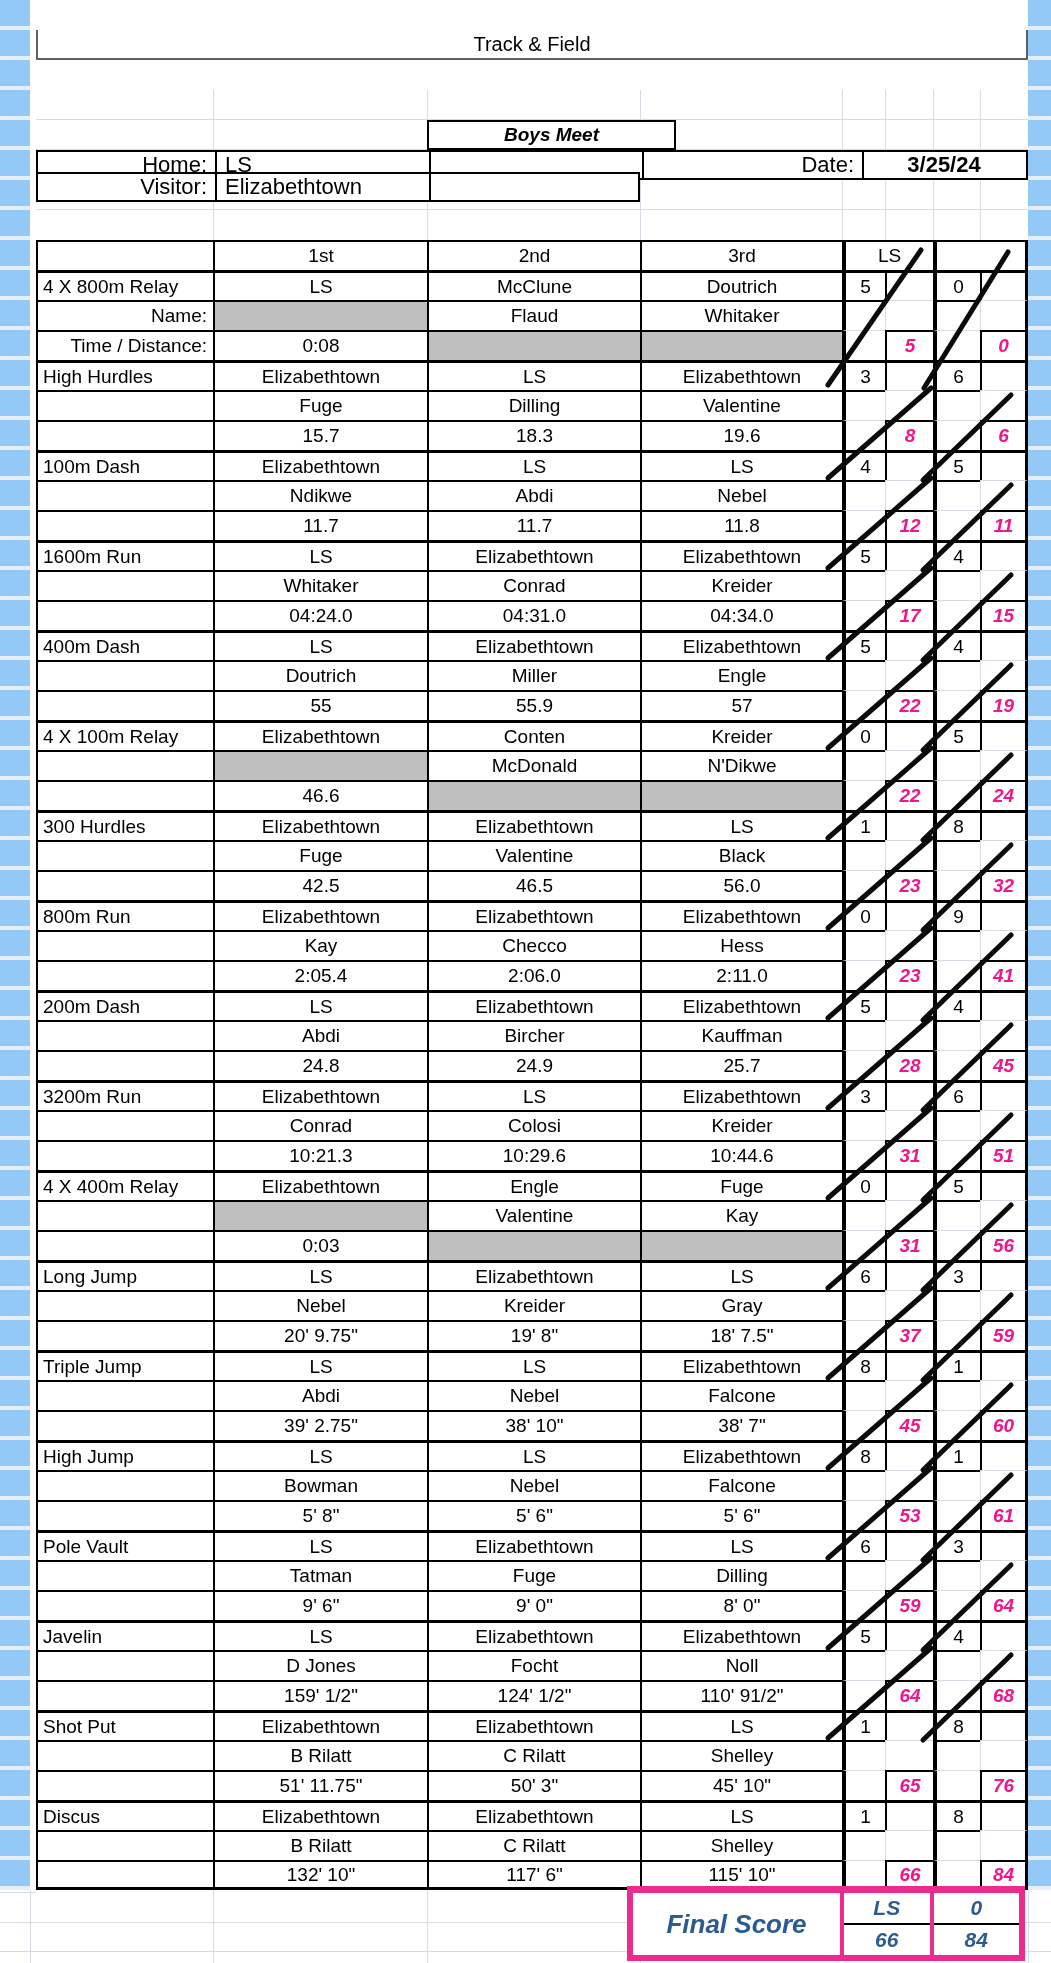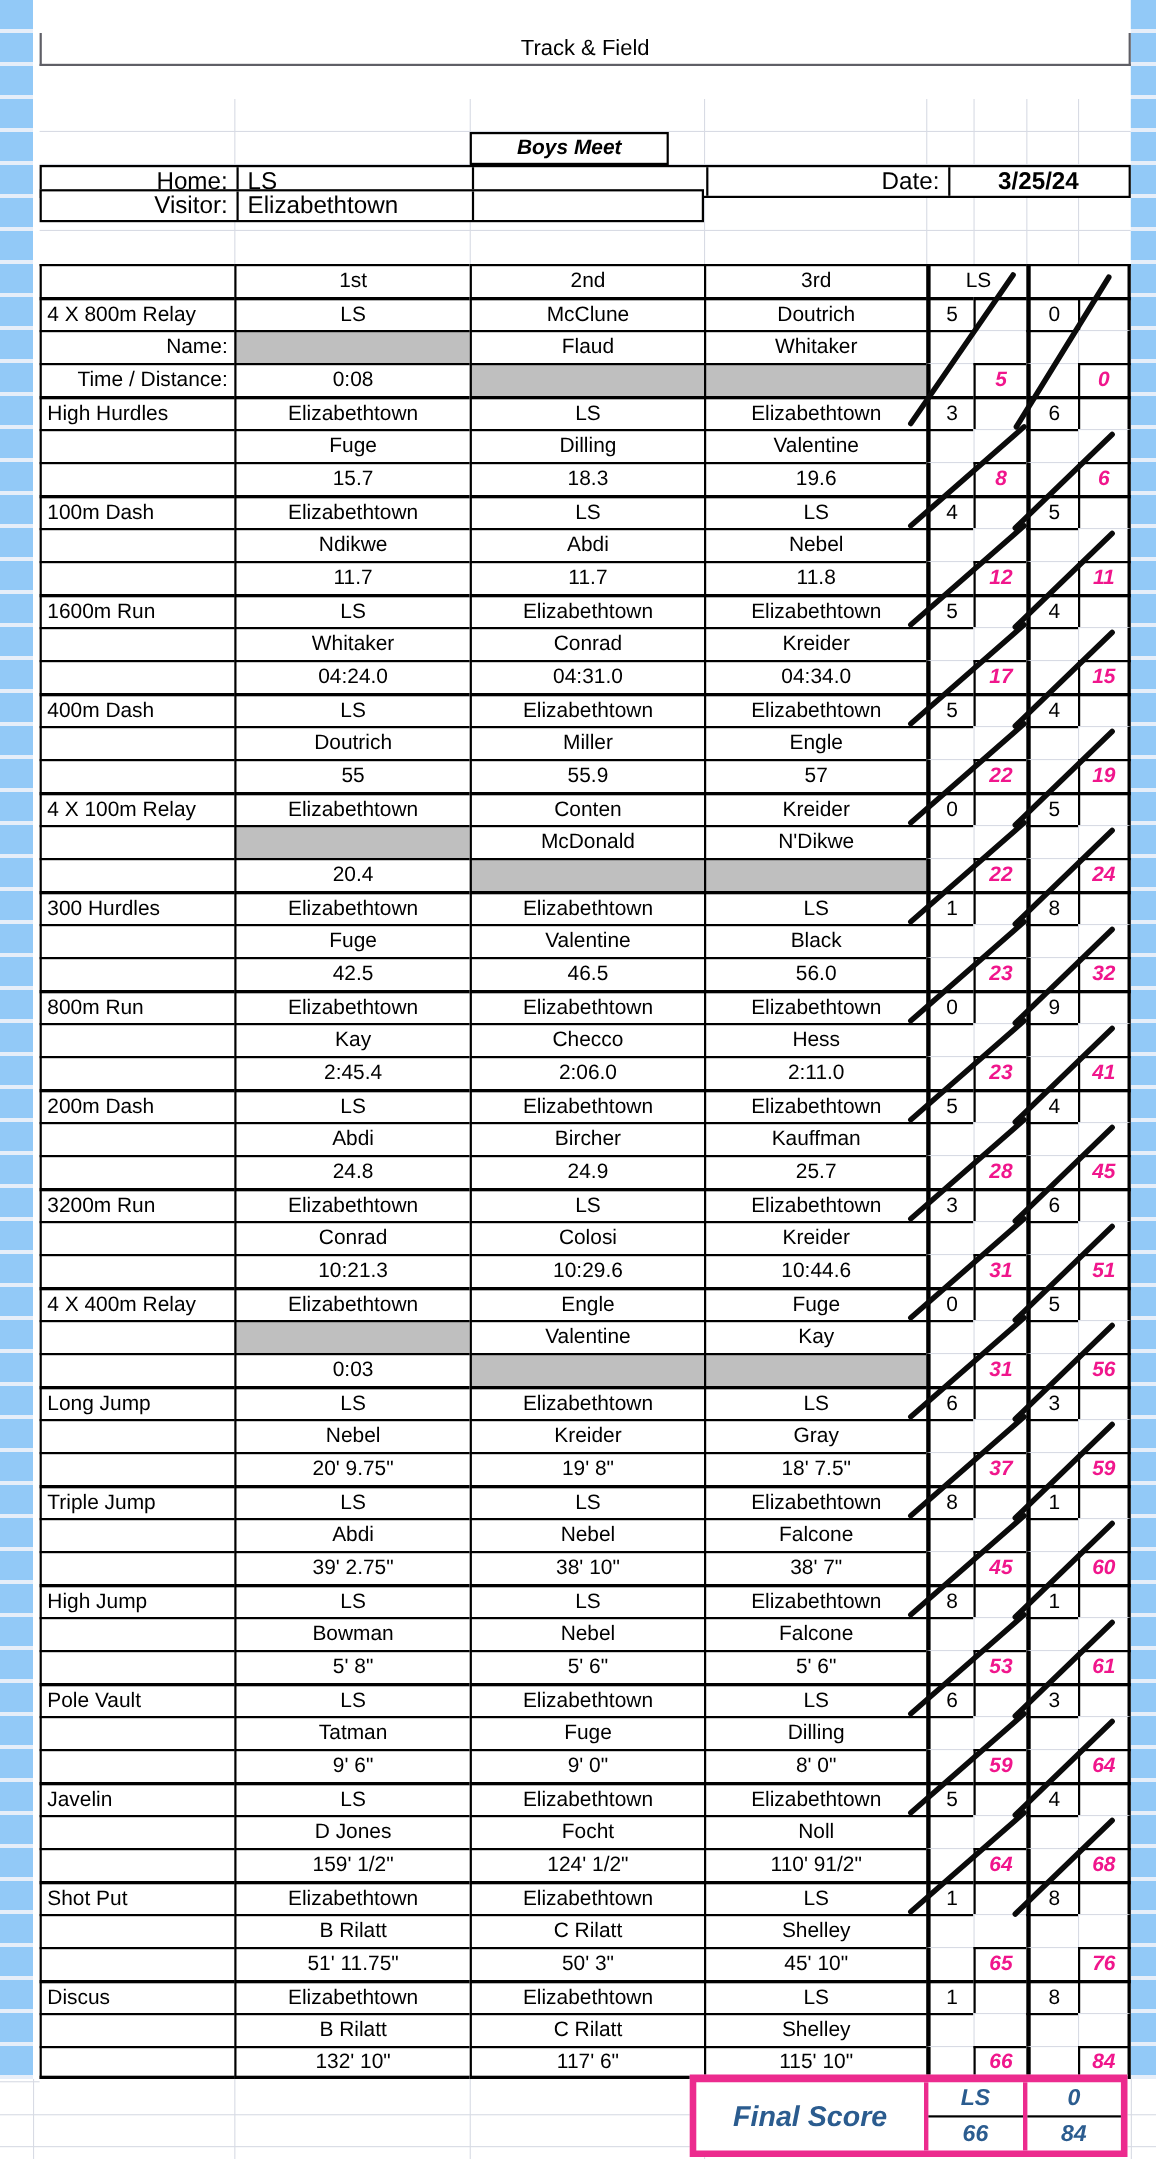--- a/index.html
+++ b/index.html
@@ -12,21 +12,21 @@
   
   .vline{position:absolute;width:1px;background:#D8DBE4;z-index:0;}
   .hline{position:absolute;height:1px;background:#D8DBE4;z-index:0;}
   
   .trow{position:absolute;left:36px;width:992px;height:30px;box-sizing:border-box;background:#fff;
         display:flex;align-items:center;justify-content:center;font-size:20px;z-index:2;
         border:2px solid #5f5f66;border-top:none;}
   #title-row1{top:0;border-top:2px solid #5f5f66;}
   #title-row2{top:30px;}
   #title-row3{top:60px;font-weight:bold;font-size:21px;}
-  .boysmeet{position:absolute;left:427px;top:120px;width:181px;height:30px;box-sizing:border-box;z-index:2;
+  .boysmeet{position:absolute;left:427px;top:120px;width:249px;height:30px;box-sizing:border-box;z-index:2;
         border:2px solid #000;background:#fff;display:flex;align-items:center;justify-content:center;
         font-weight:bold;font-style:italic;font-size:19px;}
   .inforow{position:absolute;box-sizing:border-box;border:2px solid #000;background:#fff;font-size:22px;z-index:2;}
   #home-row{left:36px;top:150px;width:992px;height:30px;}
   #visitor-row{left:36px;top:172px;width:604px;height:30px;}
   .divv{position:absolute;top:0;bottom:0;width:2px;background:#000;}
   .seg{position:absolute;top:0;height:100%;display:flex;align-items:center;box-sizing:border-box;}
   .seg.r{justify-content:flex-end;padding-right:8px;}
   .seg.l{justify-content:flex-start;padding-left:8px;}
   .seg.c{justify-content:center;font-weight:bold;}
@@ -245,21 +245,21 @@
       <div class="cell L2 T3 R3"></div>
       <div class="cell L2 T2 rgt"></div>
       <div class="cell L2 T2 gray"></div>
       <div class="cell L2 T2">McDonald</div>
       <div class="cell L2 T2">N'Dikwe</div>
       <div class="cell L4 T2"></div>
       <div class="cell LG TG"></div>
       <div class="cell L4 T2"></div>
       <div class="cell LG TG R3"></div>
       <div class="cell L2 T2 rgt"></div>
-      <div class="cell L2 T2">20.4</div>
+      <div class="cell L2 T2">46.6</div>
       <div class="cell L2 T2 gray"></div>
       <div class="cell L2 T2 gray"></div>
       <div class="cell L4 TG"></div>
       <div class="cell L2 T2 tot">22</div>
       <div class="cell L4 TG"></div>
       <div class="cell L2 T2 R3 tot">24</div>
       <div class="cell L2 T3 lft">300 Hurdles</div>
       <div class="cell L2 T3">Elizabethtown</div>
       <div class="cell L2 T3">Elizabethtown</div>
       <div class="cell L2 T3">LS</div>
@@ -293,21 +293,21 @@
       <div class="cell L2 T3 R3"></div>
       <div class="cell L2 T2 rgt"></div>
       <div class="cell L2 T2">Kay</div>
       <div class="cell L2 T2">Checco</div>
       <div class="cell L2 T2">Hess</div>
       <div class="cell L4 T2"></div>
       <div class="cell LG TG"></div>
       <div class="cell L4 T2"></div>
       <div class="cell LG TG R3"></div>
       <div class="cell L2 T2 rgt"></div>
-      <div class="cell L2 T2">2:45.4</div>
+      <div class="cell L2 T2">2:05.4</div>
       <div class="cell L2 T2">2:06.0</div>
       <div class="cell L2 T2">2:11.0</div>
       <div class="cell L4 TG"></div>
       <div class="cell L2 T2 tot">23</div>
       <div class="cell L4 TG"></div>
       <div class="cell L2 T2 R3 tot">41</div>
       <div class="cell L2 T3 lft">200m Dash</div>
       <div class="cell L2 T3">LS</div>
       <div class="cell L2 T3">Elizabethtown</div>
       <div class="cell L2 T3">Elizabethtown</div>

